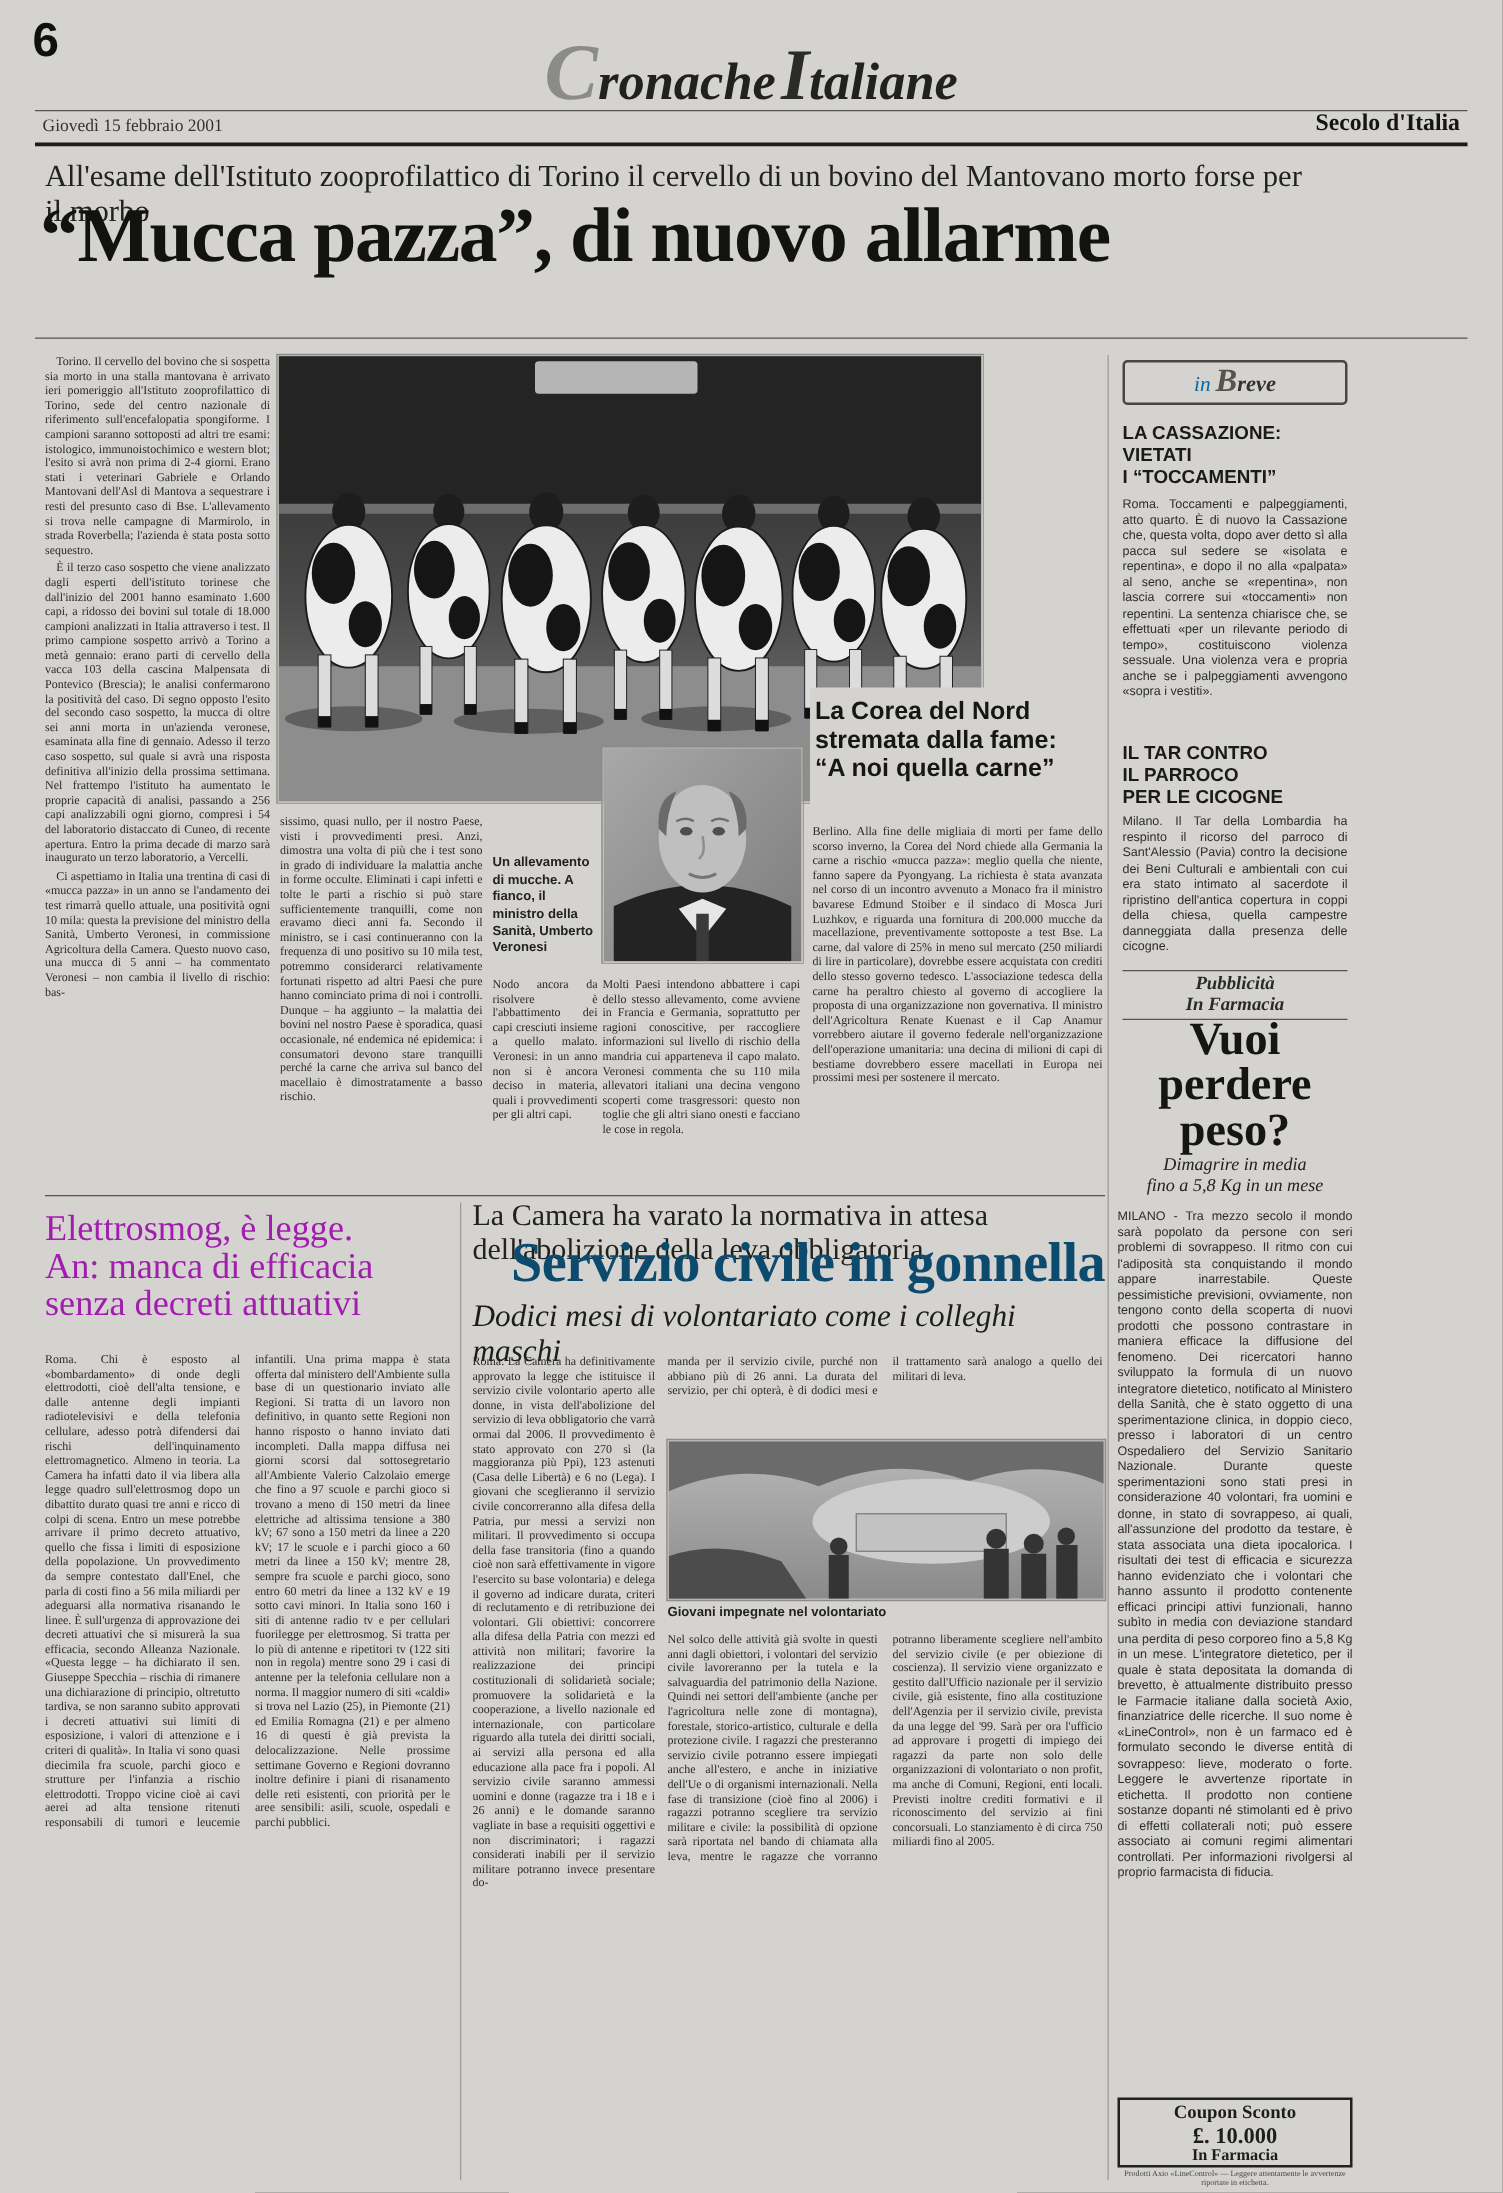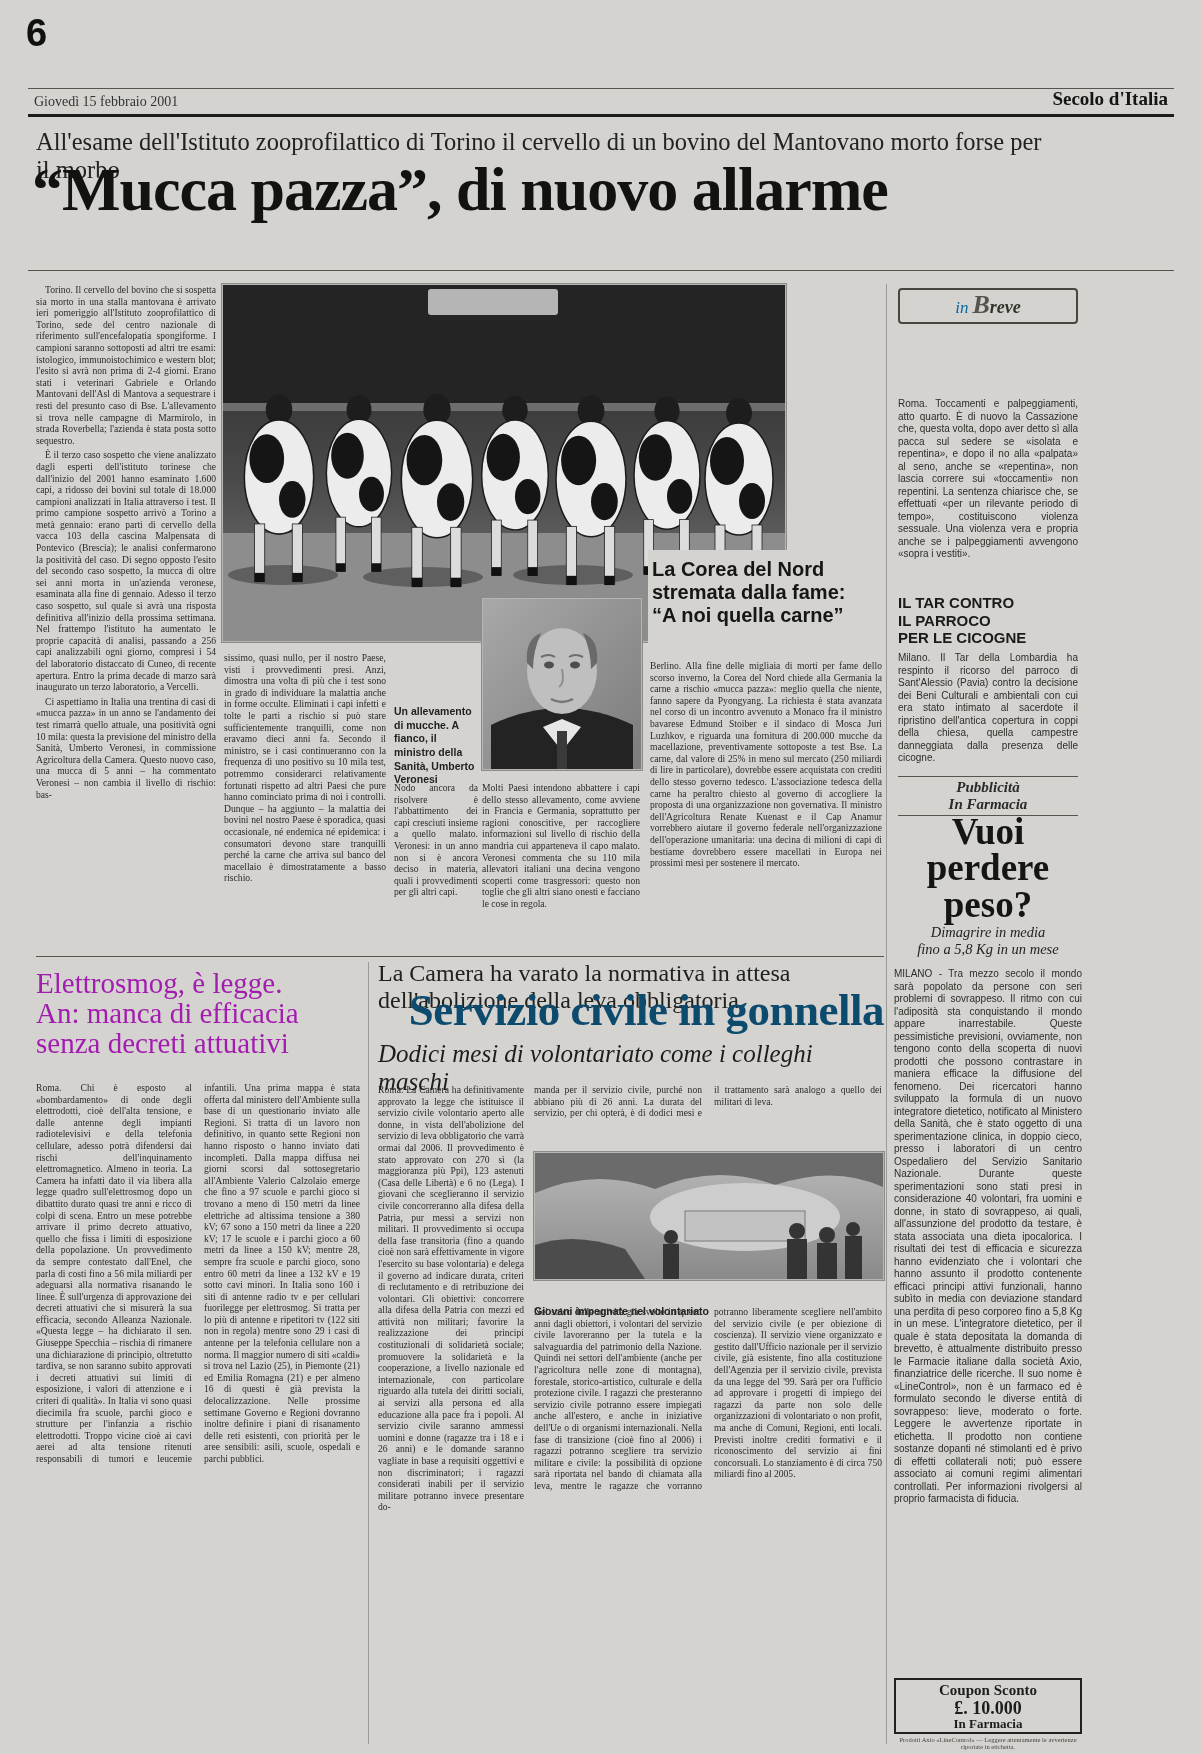--- a/index.html
+++ b/index.html
@@ -16,21 +16,21 @@
   .mast-word{font-family:"Liberation Serif",serif;font-style:italic;font-weight:bold;font-size:42px;color:#21211e;}
   .big-i{font-family:"Liberation Serif",serif;font-style:italic;font-weight:bold;font-size:58px;color:#2b2b28;}
   .dateline{left:34px;top:94px;font-size:14px;color:#33332f;}
   .masthead{right:34px;top:88px;font-weight:bold;font-size:19px;color:#141414;}
   .kicker{left:36px;top:128px;width:1012px;font-size:24.5px;font-weight:500;color:#22221f;}
   .headline{left:32px;top:154px;width:1140px;font-weight:bold;font-size:62px;letter-spacing:-1px;color:#121210;}
   .subhead{left:36px;top:232px;width:1100px;font-style:italic;font-size:30px;color:#1c1c19;}
   .bt{font-size:9.6px;line-height:1.21;text-align:justify;color:#2b2b28;overflow:hidden;hyphens:auto;}
   .bt p{margin:0 0 3px;text-indent:9px;}
   .photo{border:1px solid #b7b6b2;box-shadow:0 0 0 1px #8c8b88;}
-  .caption{font:bold 10.5px "Liberation Sans",sans-serif;line-height:1.3;color:#222;margin-top:21px;}
+  .caption{font:bold 10.5px "Liberation Sans",sans-serif;line-height:1.3;color:#222;}
   .korea-patch{left:648px;top:550px;width:234px;height:106px;background:#d4d3d0;padding:8px 0 0 4px;box-sizing:border-box;}
   .korea-hl{font:bold 20px "Liberation Sans",sans-serif;line-height:1.15;color:#161614;}
   .breve-box{left:898px;top:288px;width:180px;height:36px;border:2px solid #47463f;border-radius:4px;
              text-align:center;line-height:32px;box-sizing:border-box;}
   .breve-in{font:italic 17px "Liberation Serif",serif;color:#0369a1;}
   .breve-b{font:bold italic 26px "Liberation Serif",serif;color:#55554e;}
   .breve-reve{font:bold italic 18px "Liberation Serif",serif;color:#33332d;}
   .breve-title{font:bold 15px "Liberation Sans",sans-serif;line-height:1.18;color:#1a1a17;}
   .breve-body{font-family:"Liberation Sans",sans-serif;font-size:10px;line-height:1.25;text-align:justify;color:#2d2d29;overflow:hidden;}
   .ad-label{left:898px;top:776px;width:180px;border-top:1px solid #55544f;border-bottom:1px solid #55544f;
@@ -53,20 +53,24 @@
   .serv-intro{left:534px;top:1084px;width:348px;height:62px;column-count:2;column-gap:12px;}
   .serv-rest{left:534px;top:1306px;width:348px;height:438px;column-count:2;column-gap:12px;}
   .serv-caption{left:534px;top:1284px;width:348px;}
 </style>
 </head>
 <body>
 
 <div class="page">
 
   <div class="abs pagenum">6</div>
+  <div class="abs mast-wrap">
+    <span class="big-c">C</span><span class="mast-word">ronache</span>
+    <span class="big-i">I</span><span class="mast-word">taliane</span>
+  </div>
   <div class="rule-h" style="left:28px;top:88px;width:1146px;"></div>
   <div class="abs dateline">Giovedì 15 febbraio 2001</div>
   <div class="abs masthead">Secolo d'Italia</div>
   <div class="rule-thick" style="left:28px;top:114px;width:1146px;"></div>
 
   <div class="abs kicker">All'esame dell'Istituto zooprofilattico di Torino il cervello di un bovino del Mantovano morto forse per il morbo</div>
   <div class="abs headline">“Mucca pazza”, di nuovo allarme</div>
   <div class="rule-h" style="left:28px;top:270px;width:1146px;"></div>
 
   <div class="abs bt" style="left:36px;top:284px;width:180px;height:672px;">
@@ -149,20 +153,23 @@
   <div class="abs bt" style="left:394px;top:782px;width:84px;height:174px;">Nodo ancora da risolvere è l'abbattimento dei capi cresciuti insieme a quello malato. Veronesi: in un anno non si è ancora deciso in materia, quali i provvedimenti per gli altri capi.</div>
   <div class="abs bt" style="left:482px;top:782px;width:158px;height:174px;">Molti Paesi intendono abbattere i capi dello stesso allevamento, come avviene in Francia e Germania, soprattutto per ragioni conoscitive, per raccogliere informazioni sul livello di rischio della mandria cui apparteneva il capo malato. Veronesi commenta che su 110 mila allevatori italiani una decina vengono scoperti come trasgressori: questo non toglie che gli altri siano onesti e facciano le cose in regola.</div>
 
   <div class="abs bt" style="left:650px;top:660px;width:232px;height:296px;">Berlino. Alla fine delle migliaia di morti per fame dello scorso inverno, la Corea del Nord chiede alla Germania la carne a rischio «mucca pazza»: meglio quella che niente, fanno sapere da Pyongyang. La richiesta è stata avanzata nel corso di un incontro avvenuto a Monaco fra il ministro bavarese Edmund Stoiber e il sindaco di Mosca Juri Luzhkov, e riguarda una fornitura di 200.000 mucche da macellazione, preventivamente sottoposte a test Bse. La carne, dal valore di 25% in meno sul mercato (250 miliardi di lire in particolare), dovrebbe essere acquistata con crediti dello stesso governo tedesco. L'associazione tedesca della carne ha peraltro chiesto al governo di accogliere la proposta di una organizzazione non governativa. Il ministro dell'Agricoltura Renate Kuenast e il Cap Anamur vorrebbero aiutare il governo federale nell'organizzazione dell'operazione umanitaria: una decina di milioni di capi di bestiame dovrebbero essere macellati in Europa nei prossimi mesi per sostenere il mercato.</div>
 
   <div class="rule-v" style="left:886px;top:284px;height:1460px;"></div>
   <div class="abs breve-box">
     <span class="breve-in">in</span>
     <span class="breve-b">B</span><span class="breve-reve">reve</span>
   </div>
+  <div class="abs breve-title prel" style="left:898px;top:338px;width:180px;">LA CASSAZIONE:
+VIETATI
+I “TOCCAMENTI”</div>
   <div class="abs breve-body" style="left:898px;top:398px;width:180px;height:188px;">Roma. Toccamenti e palpeggiamenti, atto quarto. È di nuovo la Cassazione che, questa volta, dopo aver detto sì alla pacca sul sedere se «isolata e repentina», e dopo il no alla «palpata» al seno, anche se «repentina», non lascia correre sui «toccamenti» non repentini. La sentenza chiarisce che, se effettuati «per un rilevante periodo di tempo», costituiscono violenza sessuale. Una violenza vera e propria anche se i palpeggiamenti avvengono «sopra i vestiti».</div>
   <div class="abs breve-title prel" style="left:898px;top:594px;width:180px;">IL TAR CONTRO
 IL PARROCO
 PER LE CICOGNE</div>
   <div class="abs breve-body" style="left:898px;top:652px;width:180px;height:112px;">Milano. Il Tar della Lombardia ha respinto il ricorso del parroco di Sant'Alessio (Pavia) contro la decisione dei Beni Culturali e ambientali con cui era stato intimato al sacerdote il ripristino dell'antica copertura in coppi della chiesa, quella campestre danneggiata dalla presenza delle cicogne.</div>
 
   <div class="abs ad-label prel">Pubblicità
 In Farmacia</div>
   <div class="abs ad-title prel">Vuoi
 perdere

